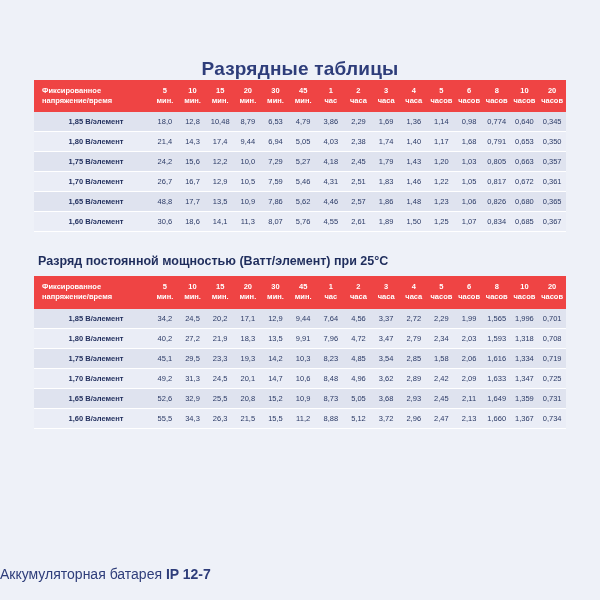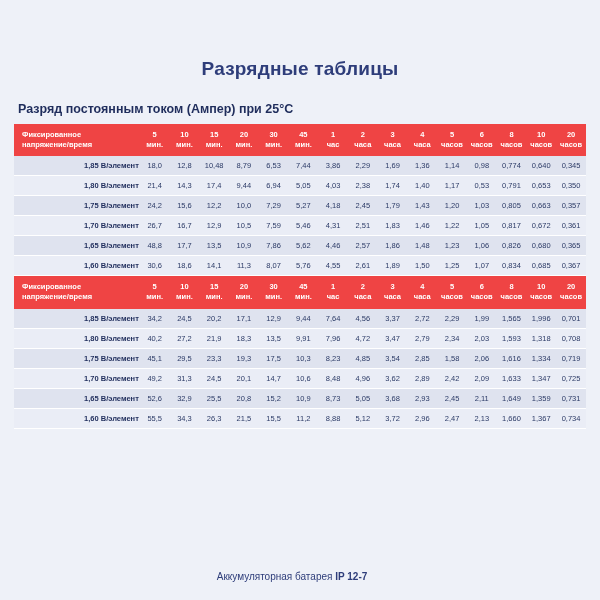--- a/index.html
+++ b/index.html
@@ -12,21 +12,21 @@
     background: #eef1f8;
     font-family: "Liberation Sans", sans-serif;
     color: #2b3a66;
     overflow: hidden;
   }
   .page {
     width: 600px;
     height: 600px;
     position: relative;
     box-sizing: border-box;
-    padding: 0 14px;
+    padding: 0 34px;
   }
   .main-title {
     text-align: center;
     color: #2e3d7a;
     font-size: 19px;
     font-weight: bold;
     padding-top: 58px;
     letter-spacing: 0.2px;
   }
   .section-title {
@@ -57,53 +57,52 @@
     font-size: 7.5px;
   }
   tbody td {
     font-size: 7.5px;
     text-align: center;
     padding: 5px 1px;
     color: #2b3a66;
     border-bottom: 1px solid #ffffff;
   }
   tbody td.first {
-    text-align: right;
+    text-align: center;
     padding-left: 8px;
     font-weight: bold;
     color: #1f2d5c;
   }
   tbody tr.odd td {
     background: #dfe3ef;
   }
   tbody tr.even td {
     background: #eaedf6;
   }
   col.c-first { width: 22%; }
   .footer {
     position: absolute;
     left: 0;
     right: 16px;
     bottom: 18px;
-    text-align: center;
-    font-size: 10px;
+    text-align: left;
+    font-size: 14px;
     color: #2e3d7a;
   }
   .footer b { font-weight: bold; }
   .hdr-line2 { display: block; }
 </style>
 </head>
 <body>
 
 <div class="page">
 
   <div class="main-title">Разрядные таблицы</div>
 
   <div class="section">
-    <div class="section-title">Разряд постоянным током (Ампер) при 25°C</div>
     <table>
       <colgroup>
           <col class="c-first">
           <col>
           <col>
           <col>
           <col>
           <col>
           <col>
           <col>
@@ -140,21 +139,21 @@
         </tr>
       </thead>
       <tbody>
         <tr class="odd">
           <td class="first">1,85 В/элемент</td>
           <td>18,0</td>
           <td>12,8</td>
           <td>10,48</td>
           <td>8,79</td>
           <td>6,53</td>
-          <td>7,44</td>
+          <td>4,79</td>
           <td>3,86</td>
           <td>2,29</td>
           <td>1,69</td>
           <td>1,36</td>
           <td>1,14</td>
           <td>0,98</td>
           <td>0,774</td>
           <td>0,640</td>
           <td>0,345</td>
         </tr>
@@ -164,21 +163,21 @@
           <td>14,3</td>
           <td>17,4</td>
           <td>9,44</td>
           <td>6,94</td>
           <td>5,05</td>
           <td>4,03</td>
           <td>2,38</td>
           <td>1,74</td>
           <td>1,40</td>
           <td>1,17</td>
-          <td>0,53</td>
+          <td>1,68</td>
           <td>0,791</td>
           <td>0,653</td>
           <td>0,350</td>
         </tr>
         <tr class="odd">
           <td class="first">1,75 В/элемент</td>
           <td>24,2</td>
           <td>15,6</td>
           <td>12,2</td>
           <td>10,0</td>
@@ -246,20 +245,21 @@
           <td>1,07</td>
           <td>0,834</td>
           <td>0,685</td>
           <td>0,367</td>
         </tr>
       </tbody>
     </table>
   </div>
 
   <div class="section">
+    <div class="section-title">Разряд постоянной мощностью (Ватт/элемент) при 25°C</div>
     <table>
       <colgroup>
           <col class="c-first">
           <col>
           <col>
           <col>
           <col>
           <col>
           <col>
           <col>
@@ -331,21 +331,21 @@
           <td>1,593</td>
           <td>1,318</td>
           <td>0,708</td>
         </tr>
         <tr class="odd">
           <td class="first">1,75 В/элемент</td>
           <td>45,1</td>
           <td>29,5</td>
           <td>23,3</td>
           <td>19,3</td>
-          <td>17,5</td>
+          <td>14,2</td>
           <td>10,3</td>
           <td>8,23</td>
           <td>4,85</td>
           <td>3,54</td>
           <td>2,85</td>
           <td>1,58</td>
           <td>2,06</td>
           <td>1,616</td>
           <td>1,334</td>
           <td>0,719</td>

